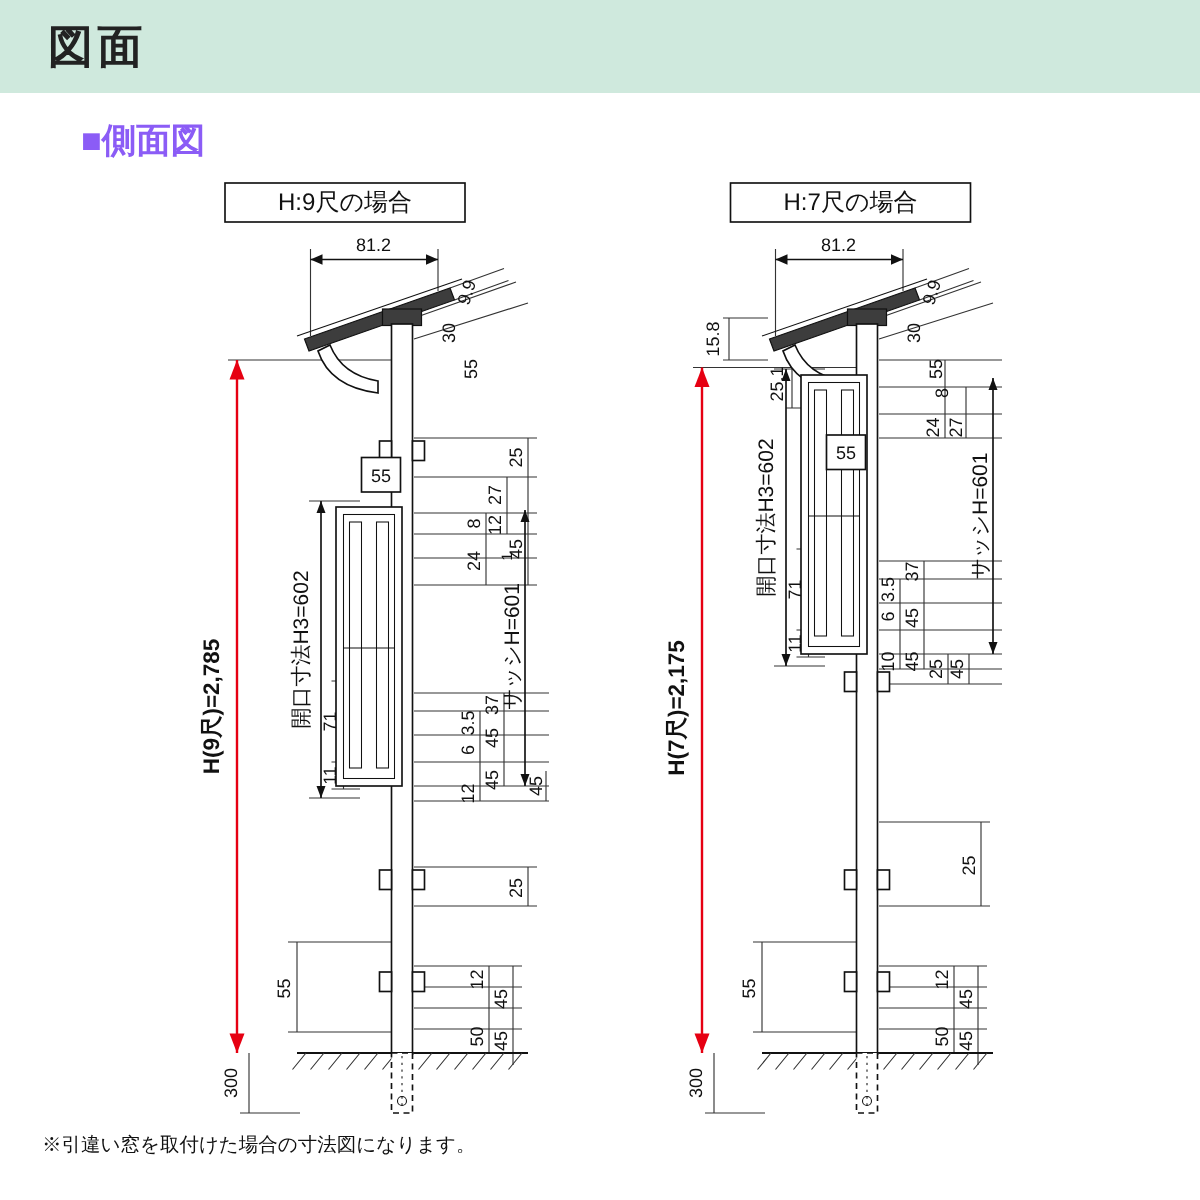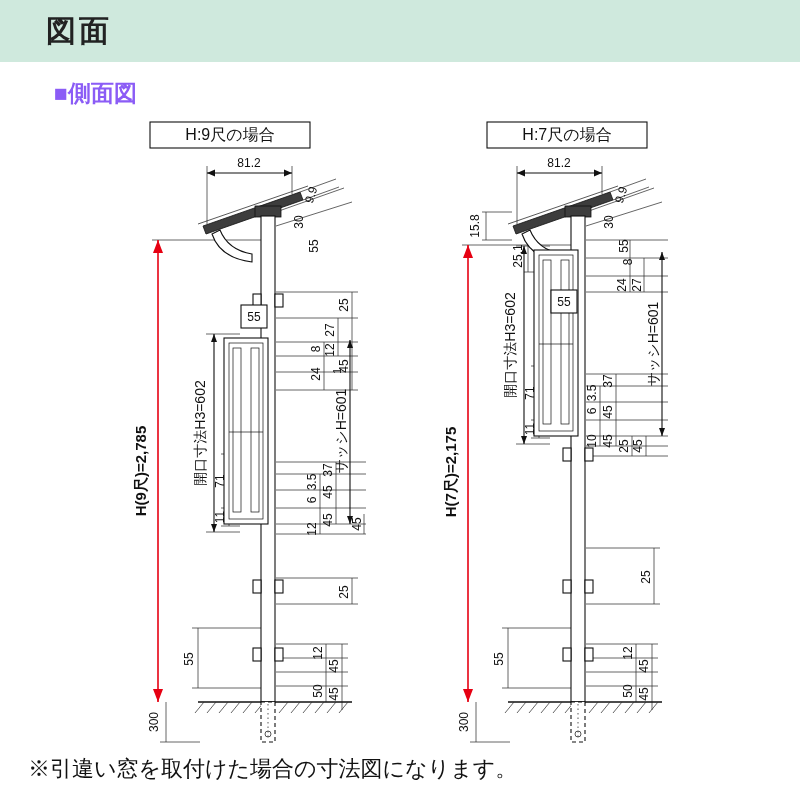--- a/index.html
+++ b/index.html
@@ -1,22 +1,22 @@
 <!DOCTYPE html>
 <html><head>
 <meta charset="utf-8">
 <style>
   html,body{margin:0;padding:0}
   body{width:800px;height:800px;background:#fff;position:relative;overflow:hidden;
        font-family:"Liberation Sans",sans-serif;}
   .banner{position:absolute;left:0;top:0;width:800px;height:62px;background:#cfe9dd;
           display:flex;align-items:center}
-  .banner-title{margin-left:46px;font-size:30px;font-weight:bold;color:#222;letter-spacing:3px}
+  .banner-title{margin-left:32px;font-size:30px;font-weight:bold;color:#222;letter-spacing:3px}
   .section-title{position:absolute;left:54px;top:78px;font-size:23px;font-weight:bold;color:#8b5cf6}
-  .footnote{position:absolute;left:28px;top:754px;font-size:22px;color:#111}
+  .footnote{position:absolute;left:28px;top:754px;font-size:13px;color:#111}
   svg{position:absolute;left:0;top:0}
   svg text{fill:#111;font-family:"Liberation Sans",sans-serif}
   .dim{font-size:12px;text-anchor:middle}
   .dim-s{font-size:10px;text-anchor:middle}
   .lbl{font-size:14px;text-anchor:middle}
   .case{font-size:16px;text-anchor:middle}
   .hred{font-size:15px;font-weight:bold;text-anchor:middle}
   .thin{stroke:#333;stroke-width:.75;fill:none}
   .med{stroke:#111;stroke-width:1.1;fill:none}
   .frame{stroke:#111;stroke-width:1.1;fill:#fff}

